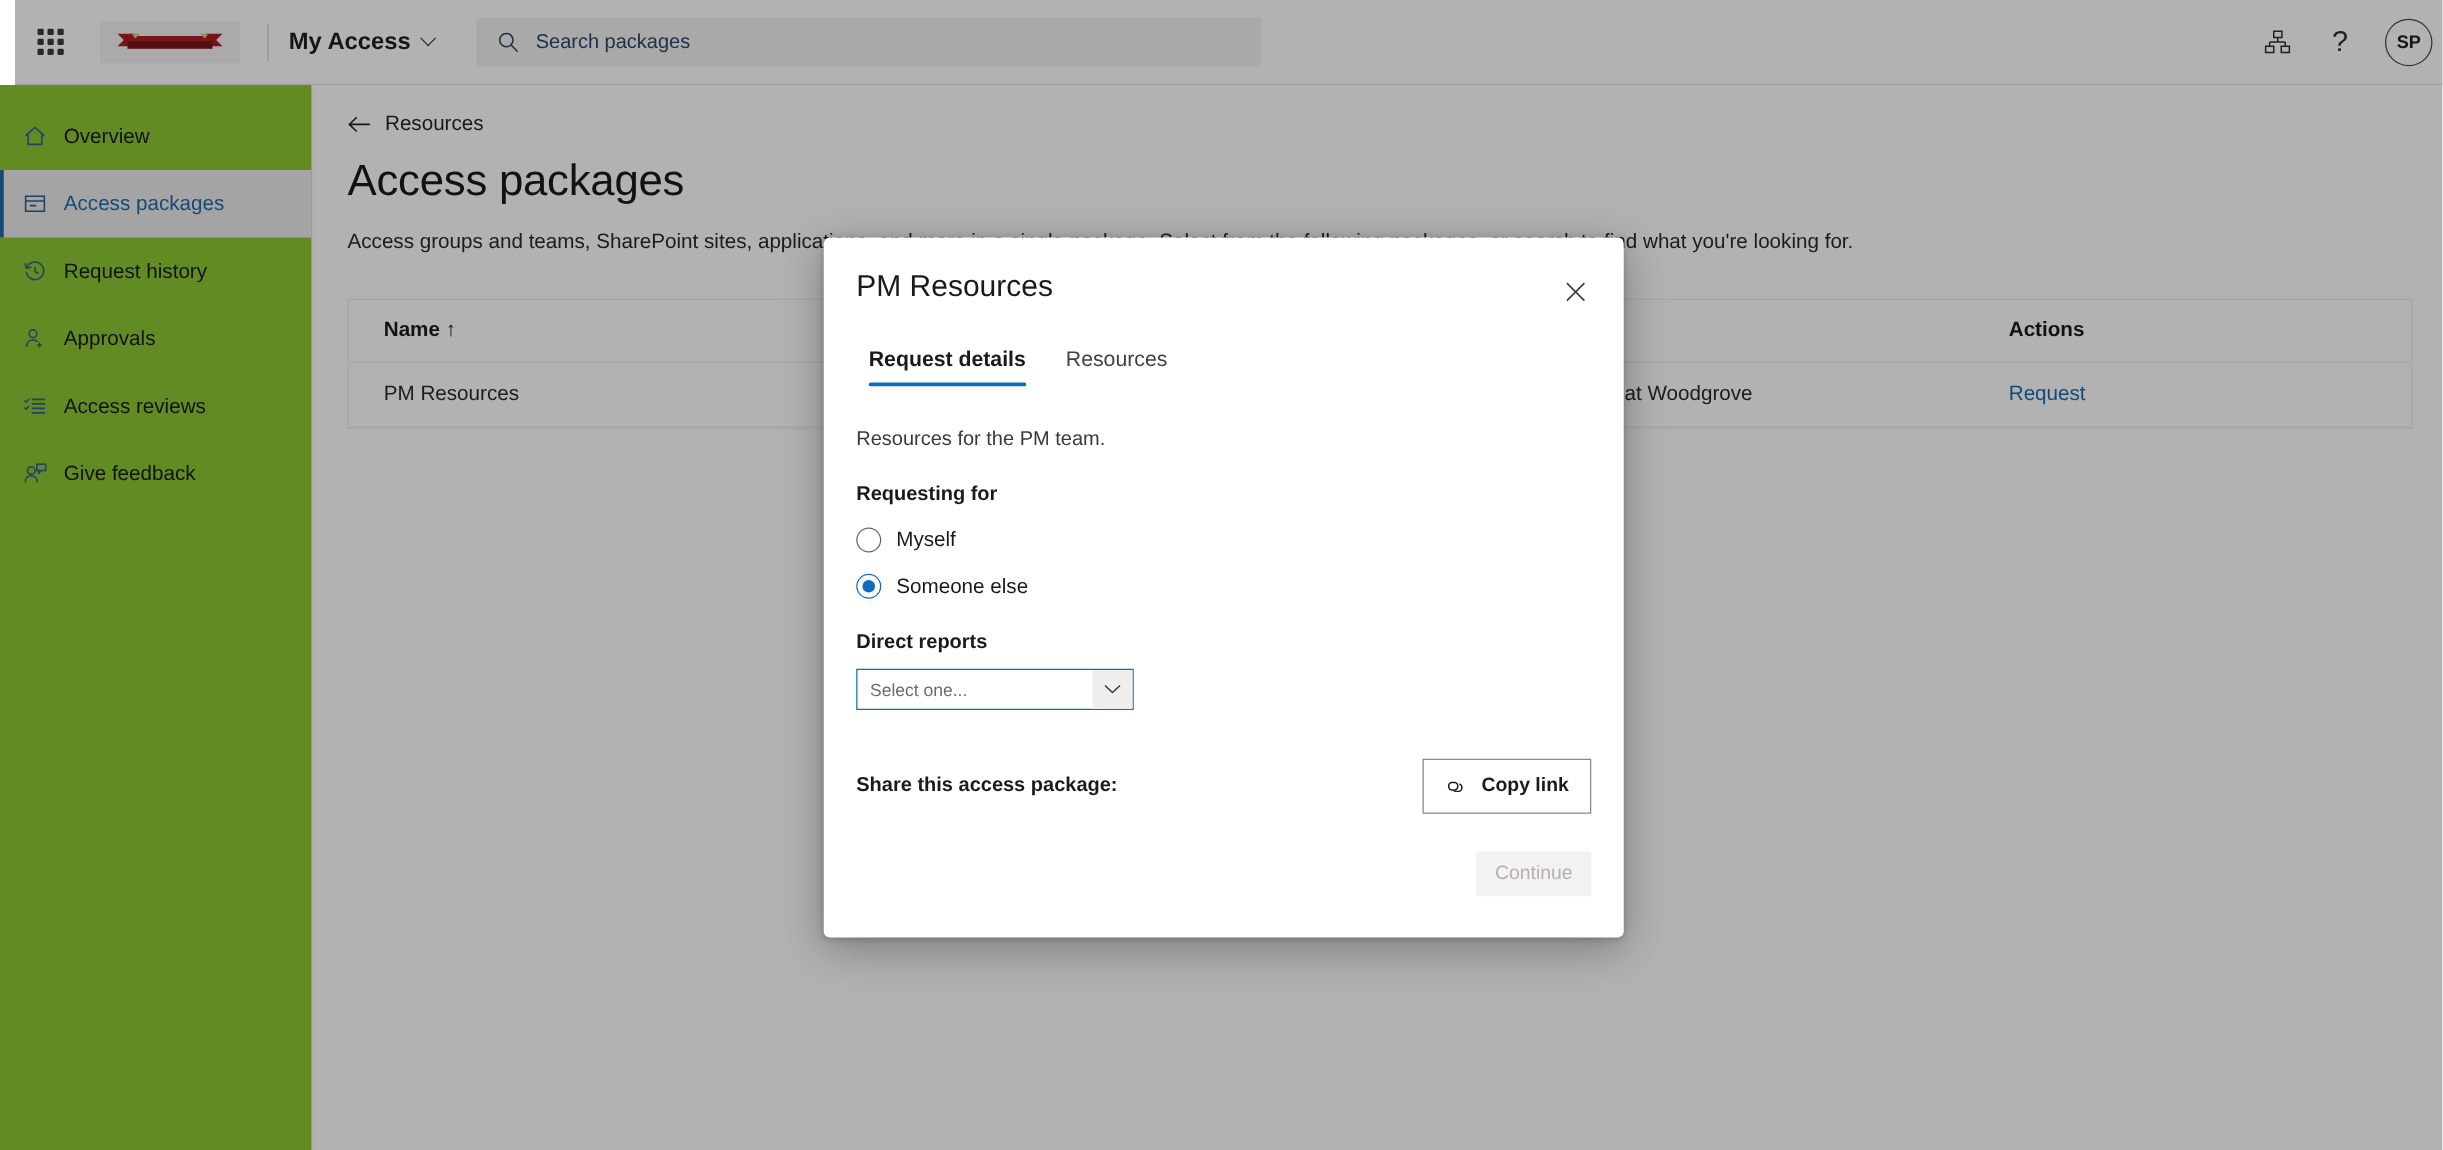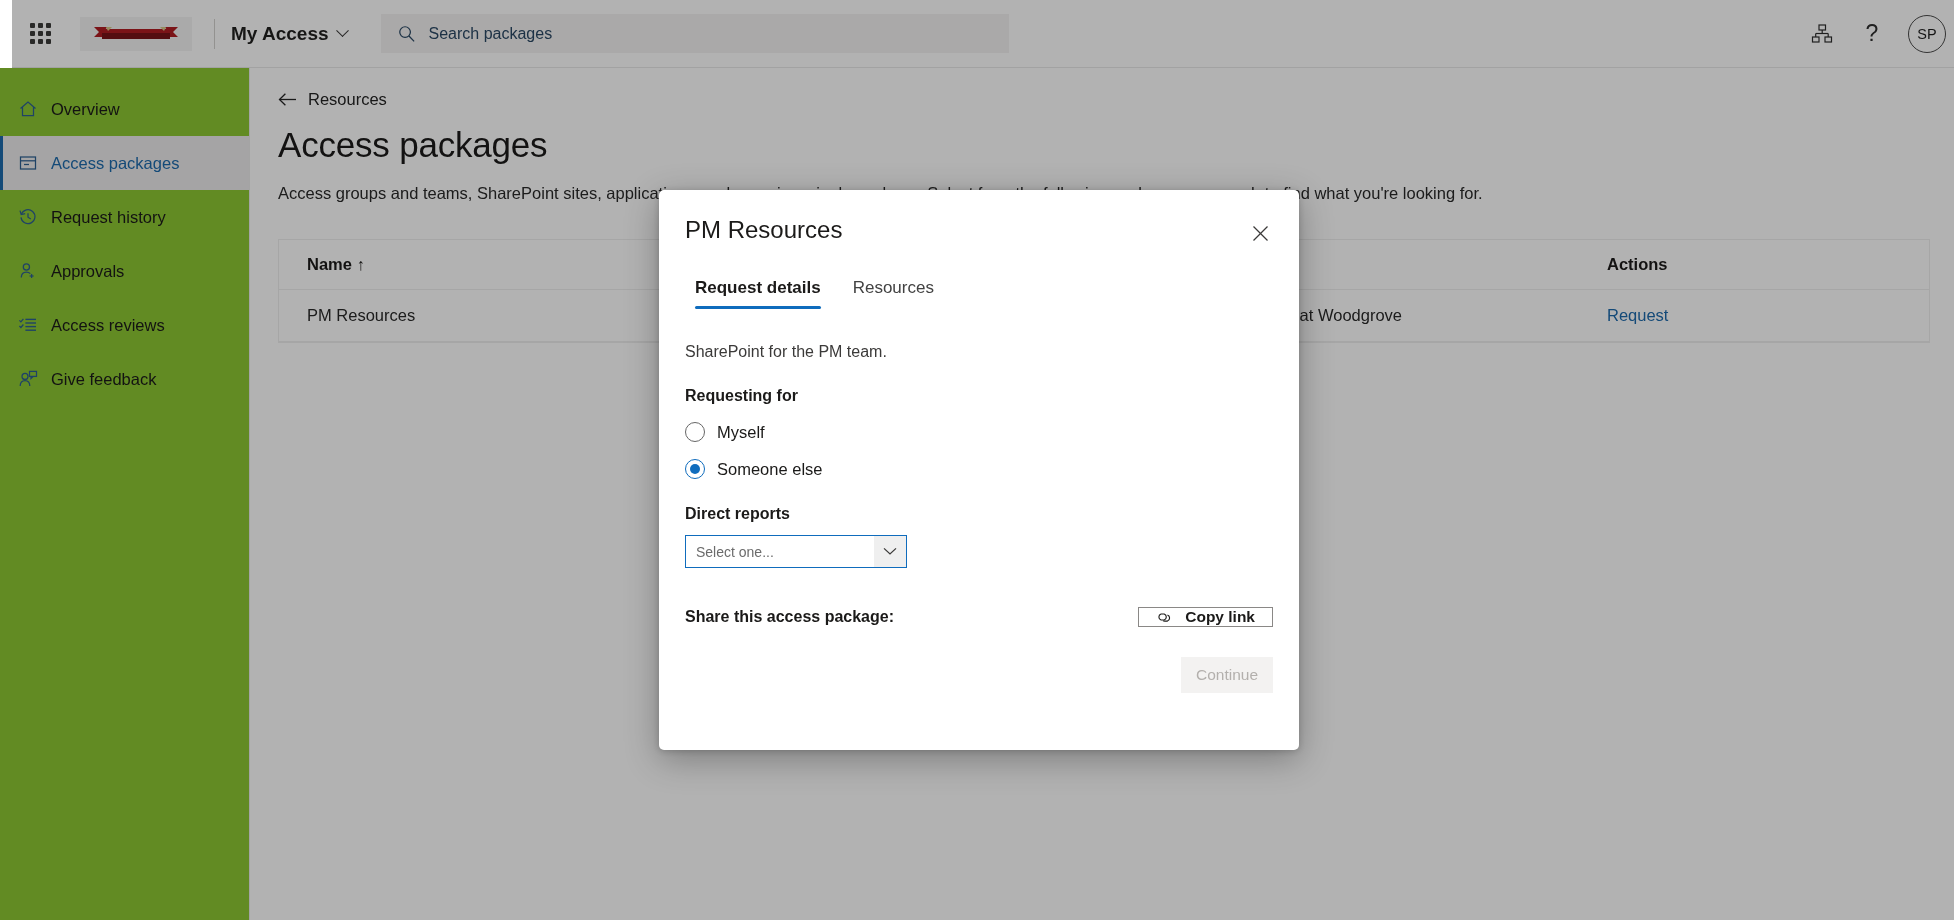--- a/index.html
+++ b/index.html
@@ -41,21 +41,21 @@
     margin-left:34px; width:628px; height:39px; background:#f3f2f1;
     display:flex; align-items:center; gap:13px; padding:0 16px; cursor:text;
   }
   .search-ph { font-size:16px; color:#24486b; }
 
   .suite-right { margin-left:auto; display:flex; align-items:center; gap:6px; padding-right:20px; }
   .sb-icon { width:44px; height:44px; display:flex; align-items:center; justify-content:center; cursor:pointer; color:#2e2e2e; }
   .avatar-sp {
     width:38px; height:38px; border-radius:50%; border:1.4px solid #4a4a4a;
     display:flex; align-items:center; justify-content:center;
-    font-size:14.5px; color:#1f1f1f; cursor:pointer; margin-left:8px; background:transparent;
+    font-size:14.5px; color:#1f1f1f; cursor:pointer; margin-left:8px; background:transparent;font-weight:bold;
   }
 
   
   .leftnav {
     position:absolute; left:0; top:68px; width:250px; height:852px;
     background:#84cc16; border-right:1px solid #eaeaea; padding-top:14px;
   }
   .nav-item {
     position:relative; height:54px; display:flex; align-items:center;
     padding-left:17px; gap:13px; font-size:16.5px; color:#1b1a19; cursor:pointer;
@@ -116,21 +116,21 @@
   }
   .combo-val { font-size:14px; color:#6b6b6b; padding-left:10px; }
   .combo-btn {
     position:absolute; right:0; top:0; bottom:0; width:32px; background:#efefef;
     display:flex; align-items:center; justify-content:center;
   }
 
   .share-line { display:flex; align-items:center; margin-top:39px; }
   .share-txt { font-size:16px; color:#1b1a19; font-weight:600; }
   .copy-btn {
-    margin-left:auto; height:20px; padding:0 17px; border:1px solid #8a8886; background:#fff;
+    margin-left:auto; height:44px; padding:0 17px; border:1px solid #8a8886; background:#fff;
     display:flex; align-items:center; gap:10px; font-size:15.5px; color:#1b1a19; font-weight:600; cursor:pointer;
   }
   .foot { display:flex; margin-top:30px; }
   .continue-btn {
     margin-left:auto; height:36px; width:92px; background:#f3f2f1; color:#b3b0ad;
     display:flex; align-items:center; justify-content:center; font-size:15.5px; cursor:default;
     border:none;
   }
   .dd-wrap { position:absolute; left:660px; top:583px; width:141px; }
 </style>
@@ -300,21 +300,21 @@
         </svg>
       </div>
     </div>
 
     <div class="tabs">
       <div class="tab active">Request details</div>
       <div class="tab">Resources</div>
     </div>
 
     <div class="modal-body">
-      <div class="m-desc">SharePoint for the PM team.</div>
+      <div class="m-desc">Resources for the PM team.</div>
       <div class="m-label">Requesting for</div>
 
       <div class="radio-row">
         <span class="radio"></span>
         <span>Myself</span>
       </div>
       <div class="radio-row">
         <span class="radio on">
             <i></i>
           </span>

